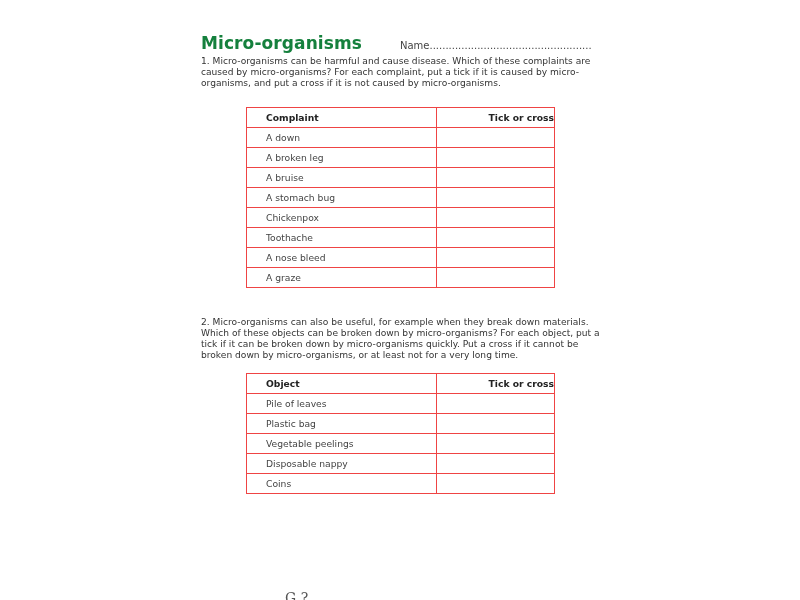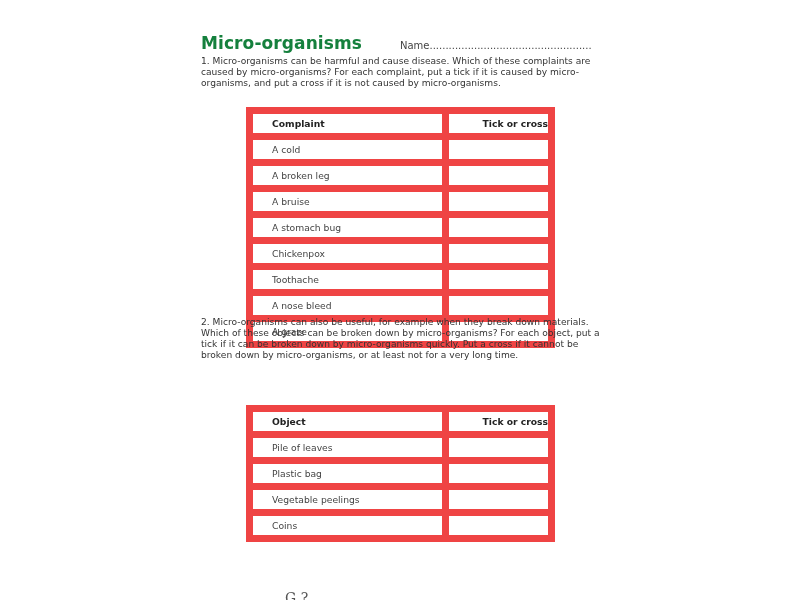--- a/index.html
+++ b/index.html
@@ -45,38 +45,38 @@
 
   table.ws {
     position: absolute;
     left: 246px;
     width: 309px;
     border-collapse: collapse;
     font-size: 9.2px;
     color: #444444;
   }
   table.ws td, table.ws th {
-    border: 7px solid #ef4444;
+    border: 1px solid #ef4444;
     height: 19px;
     padding: 0 0 0 19px;
     text-align: left;
     vertical-align: middle;
   }
   table.ws th {
     font-weight: bold;
     color: #222222;
   }
   table.ws th.col2 {
     text-align: right;
     padding: 0;
   }
   table.ws .c1 { width: 170px; }
   table.ws td.col2 { padding: 0; }
   .t1 { top: 107px; }
-  .t2 { top: 405px; }
+  .t2 { top: 373px; }
 
   .bottom-glyphs {
     position: absolute;
     left: 285px;
     top: 590px;
     font-size: 14px;
     color: #555555;
     font-family: "DejaVu Serif", serif;
   }
 </style>
@@ -90,21 +90,21 @@
 
 <table class="ws t1">
   <thead>
     <tr>
       <th class="c1">Complaint</th>
       <th class="col2">Tick or cross</th>
     </tr>
   </thead>
   <tbody>
     <tr>
-      <td>A cold</td>
+      <td>A down</td>
       <td class="col2"></td>
     </tr>
     <tr>
       <td>A broken leg</td>
       <td class="col2"></td>
     </tr>
     <tr>
       <td>A bruise</td>
       <td class="col2"></td>
     </tr>
@@ -147,19 +147,23 @@
     </tr>
     <tr>
       <td>Plastic bag</td>
       <td class="col2"></td>
     </tr>
     <tr>
       <td>Vegetable peelings</td>
       <td class="col2"></td>
     </tr>
     <tr>
+      <td>Disposable nappy</td>
+      <td class="col2"></td>
+    </tr>
+    <tr>
       <td>Coins</td>
       <td class="col2"></td>
     </tr>
   </tbody>
 </table>
 
 <div class="bottom-glyphs">G  ?</div>
 
 </body></html>

